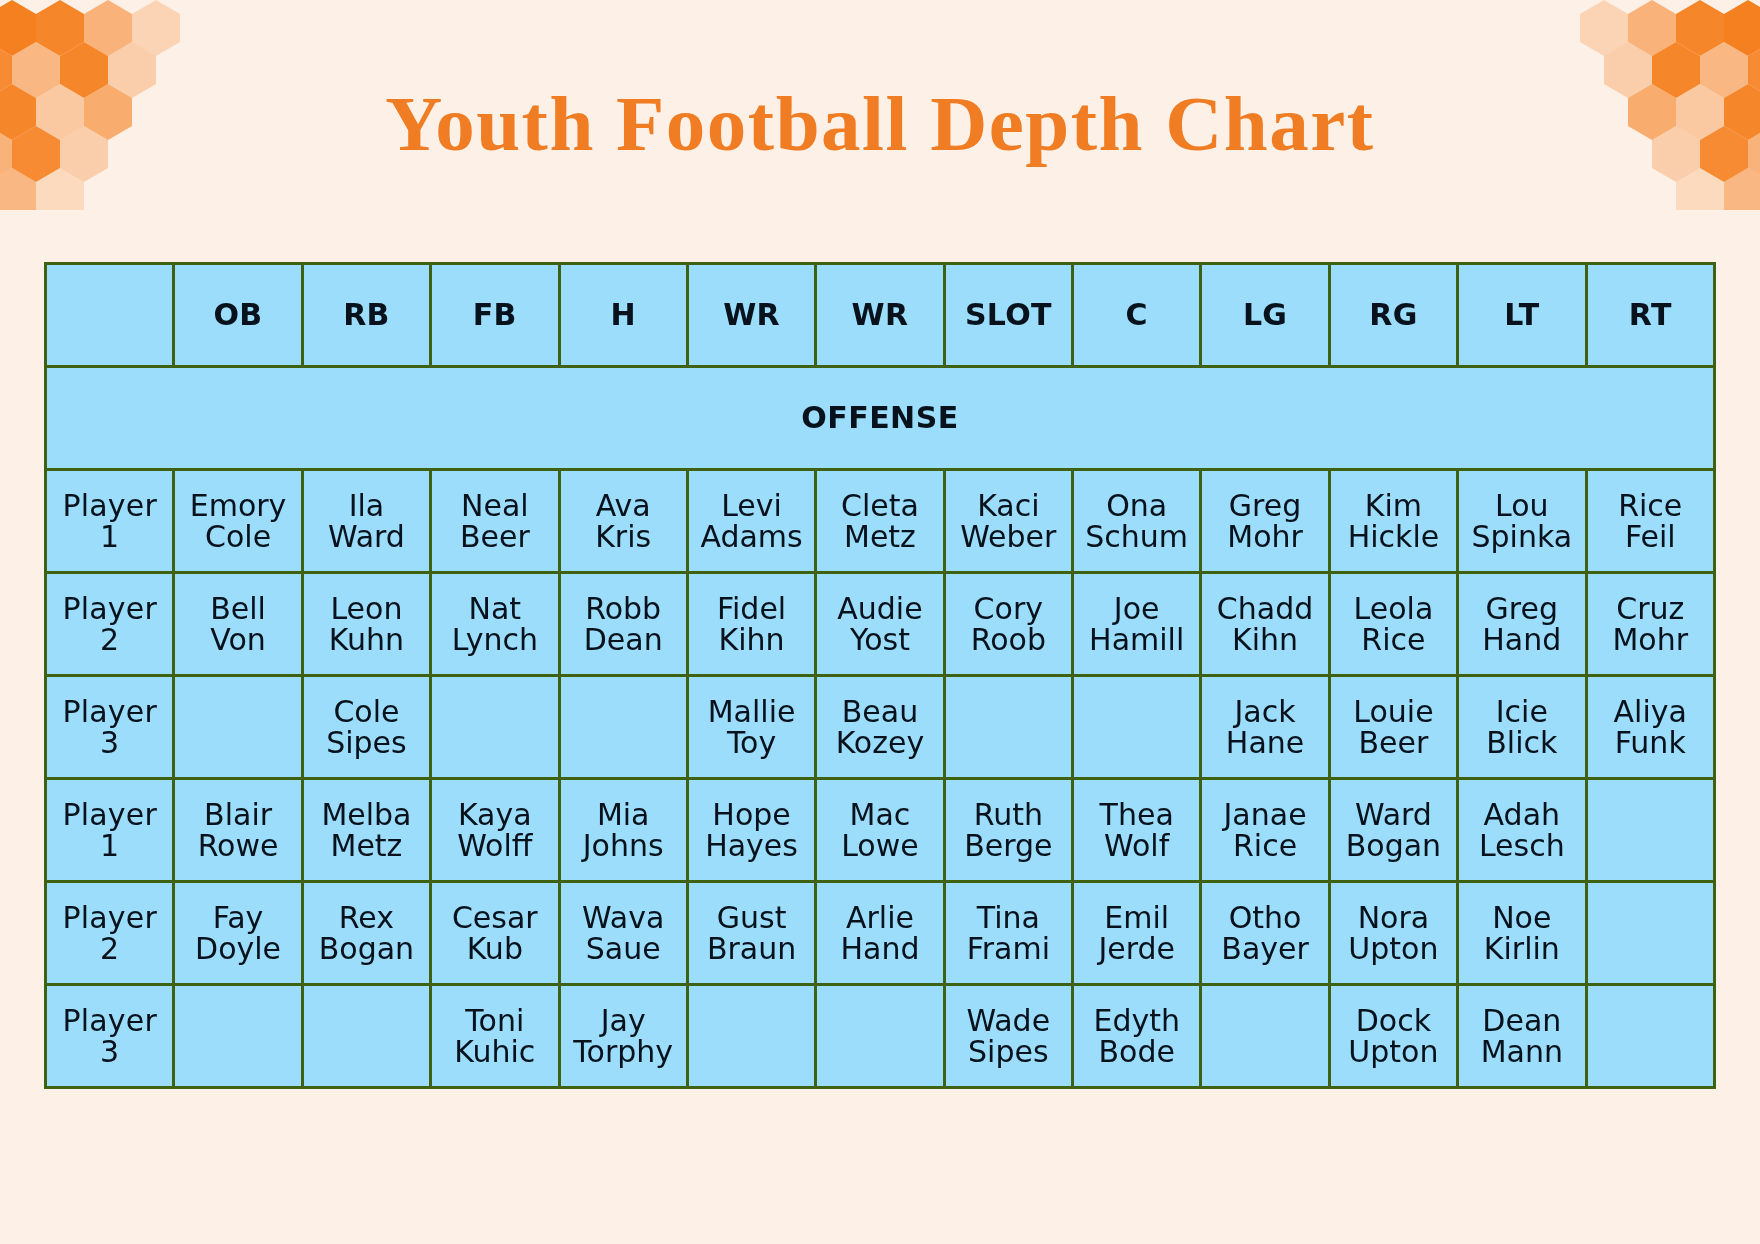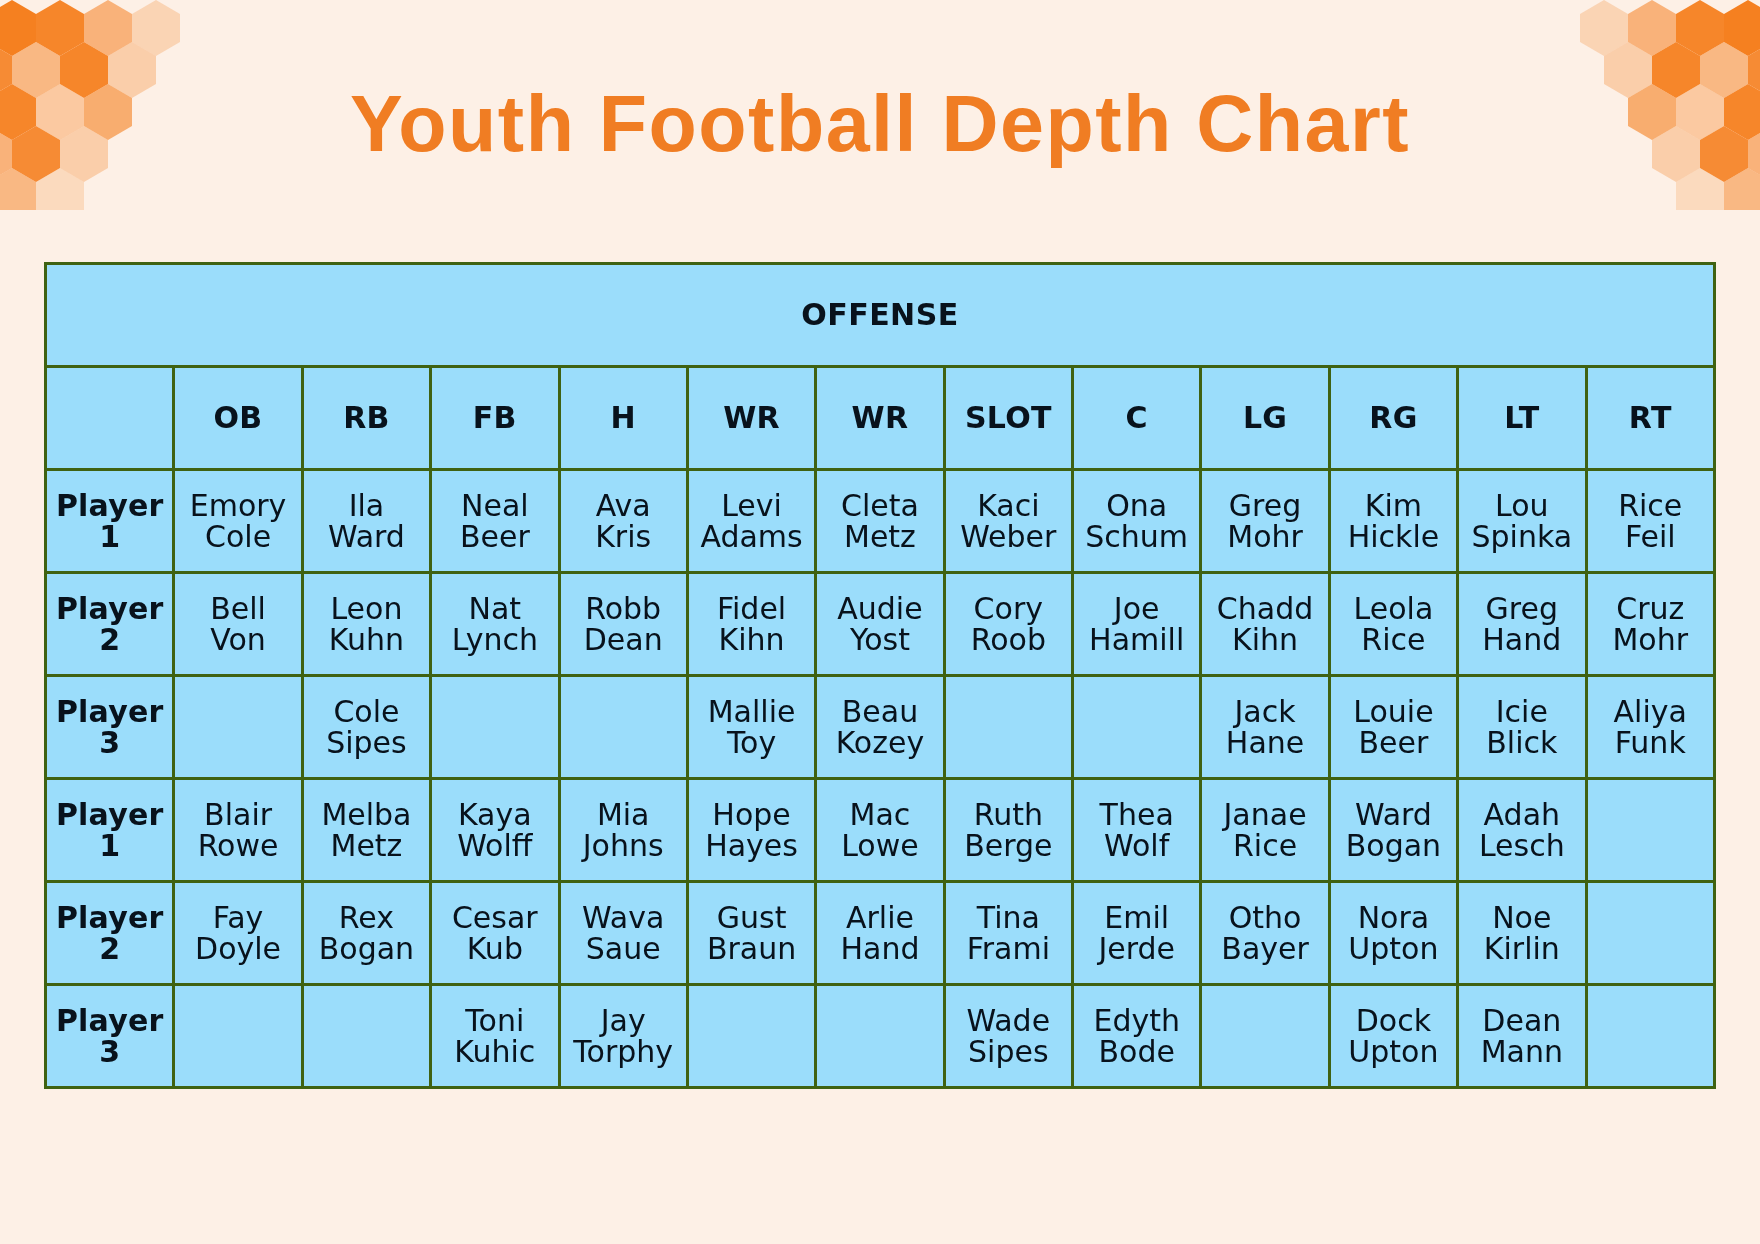--- a/index.html
+++ b/index.html
@@ -26,21 +26,21 @@
 
   
   .header {
     position: relative;
     height: 248px;
     display: flex;
     align-items: center;
     justify-content: center;
   }
   .title {
-    font-family: Liberation Sans, sans-serif;
+    font-family: Liberation Serif, serif;
     font-weight: bold;
     font-size: 79px;
     color: #f07d23;
     letter-spacing: 1.5px;
     white-space: nowrap;
     z-index: 3;
   }
 
   
   .chart-wrap {
@@ -77,21 +77,21 @@
     border-left: 3px solid #3f6212;
     border-right: 3px solid #3f6212;
   }
   td.pos {
     font-weight: bold;
     font-size: 30px;
     height: 68px;
     letter-spacing: 0.3px;
   }
   td.rowlabel {
-    font-weight: bold;
+    font-weight: normal;
     font-size: 32px;
     letter-spacing: 0.2px;
   }
   td.corner { }
   .nm { display: block; }
 </style>
 </head>
 <body>
 
 <svg class="hex-field left" width="240" height="210" viewBox="0 0 240 210" aria-hidden="true">
@@ -137,38 +137,38 @@
 </svg>
 
 <div class="header">
   <div class="title">Youth Football Depth Chart</div>
 </div>
 
 <div class="chart-wrap">
   <table class="depth">
     <tbody id="chart-body">
         <tr>
-          <td class="section" colspan="13">OFFENSE</td>
-        </tr>
-        <tr>
           <td class="corner"></td>
           <td class="pos">OB</td>
           <td class="pos">RB</td>
           <td class="pos">FB</td>
           <td class="pos">H</td>
           <td class="pos">WR</td>
           <td class="pos">WR</td>
           <td class="pos">SLOT</td>
           <td class="pos">C</td>
           <td class="pos">LG</td>
           <td class="pos">RG</td>
           <td class="pos">LT</td>
           <td class="pos">RT</td>
         </tr>
         <tr>
+          <td class="section" colspan="13">OFFENSE</td>
+        </tr>
+        <tr>
           <td class="rowlabel">Player 1</td>
           <td class="namecell">
             <span class="nm">Emory</span>
             <span class="nm">Cole</span>
           </td>
           <td class="namecell">
             <span class="nm">Ila</span>
             <span class="nm">Ward</span>
           </td>
           <td class="namecell">

